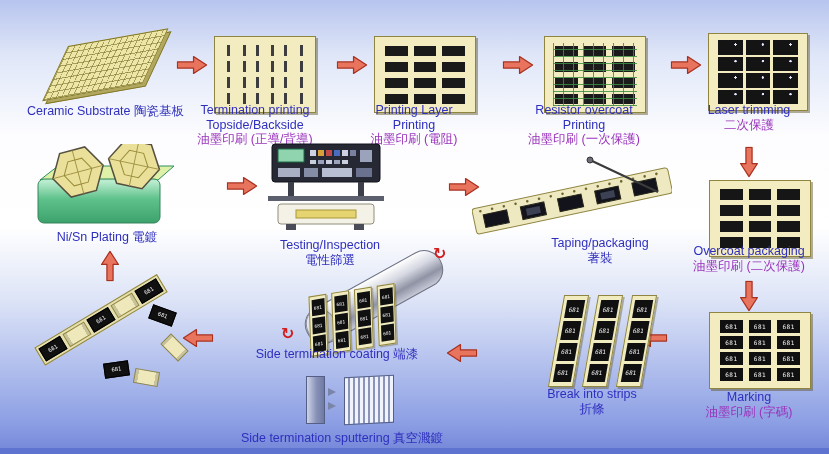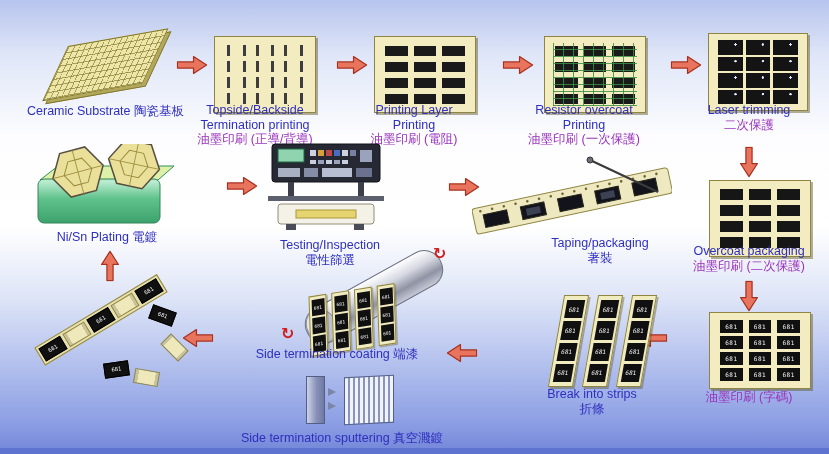--- a/index.html
+++ b/index.html
@@ -103,22 +103,22 @@
       <div class="cell term"></div>
       <div class="cell term"></div>
       <div class="cell term"></div>
       <div class="cell term"></div>
       <div class="cell term"></div>
       <div class="cell term"></div>
       <div class="cell term"></div>
       <div class="cell term"></div>
     </div>
   <div class="lbl" style="left:181px;top:103px;width:148px">
+    <div>Termination printing</div>
     <div>Topside/Backside</div>
-    <div>Termination printing</div>
     <div class="zh">油墨印刷 (正導/背導)</div>
   </div>
 
   <span class="arrow" style="left:336px;top:55px">
       <svg viewBox="0 0 40 26">
         <use href="#blockArrow"></use>
       </svg>
     </span>
 
   <div class="sheet" style="left:374px;top:36px">
@@ -231,20 +231,21 @@
       <div class="cell mark">681</div>
       <div class="cell mark">681</div>
       <div class="cell mark">681</div>
       <div class="cell mark">681</div>
       <div class="cell mark">681</div>
       <div class="cell mark">681</div>
       <div class="cell mark">681</div>
       <div class="cell mark">681</div>
     </div>
   <div class="lbl" style="left:678px;top:390px;width:142px">
+    <div>Marking</div>
     <div class="zh">油墨印刷 (字碼)</div>
   </div>
 
   <span class="arrow left" style="left:636px;top:328px">
       <svg viewBox="0 0 40 26">
         <use href="#blockArrow"></use>
       </svg>
     </span>
 
   <div class="ill" style="left:552px;top:293px;width:84px;height:90px">

